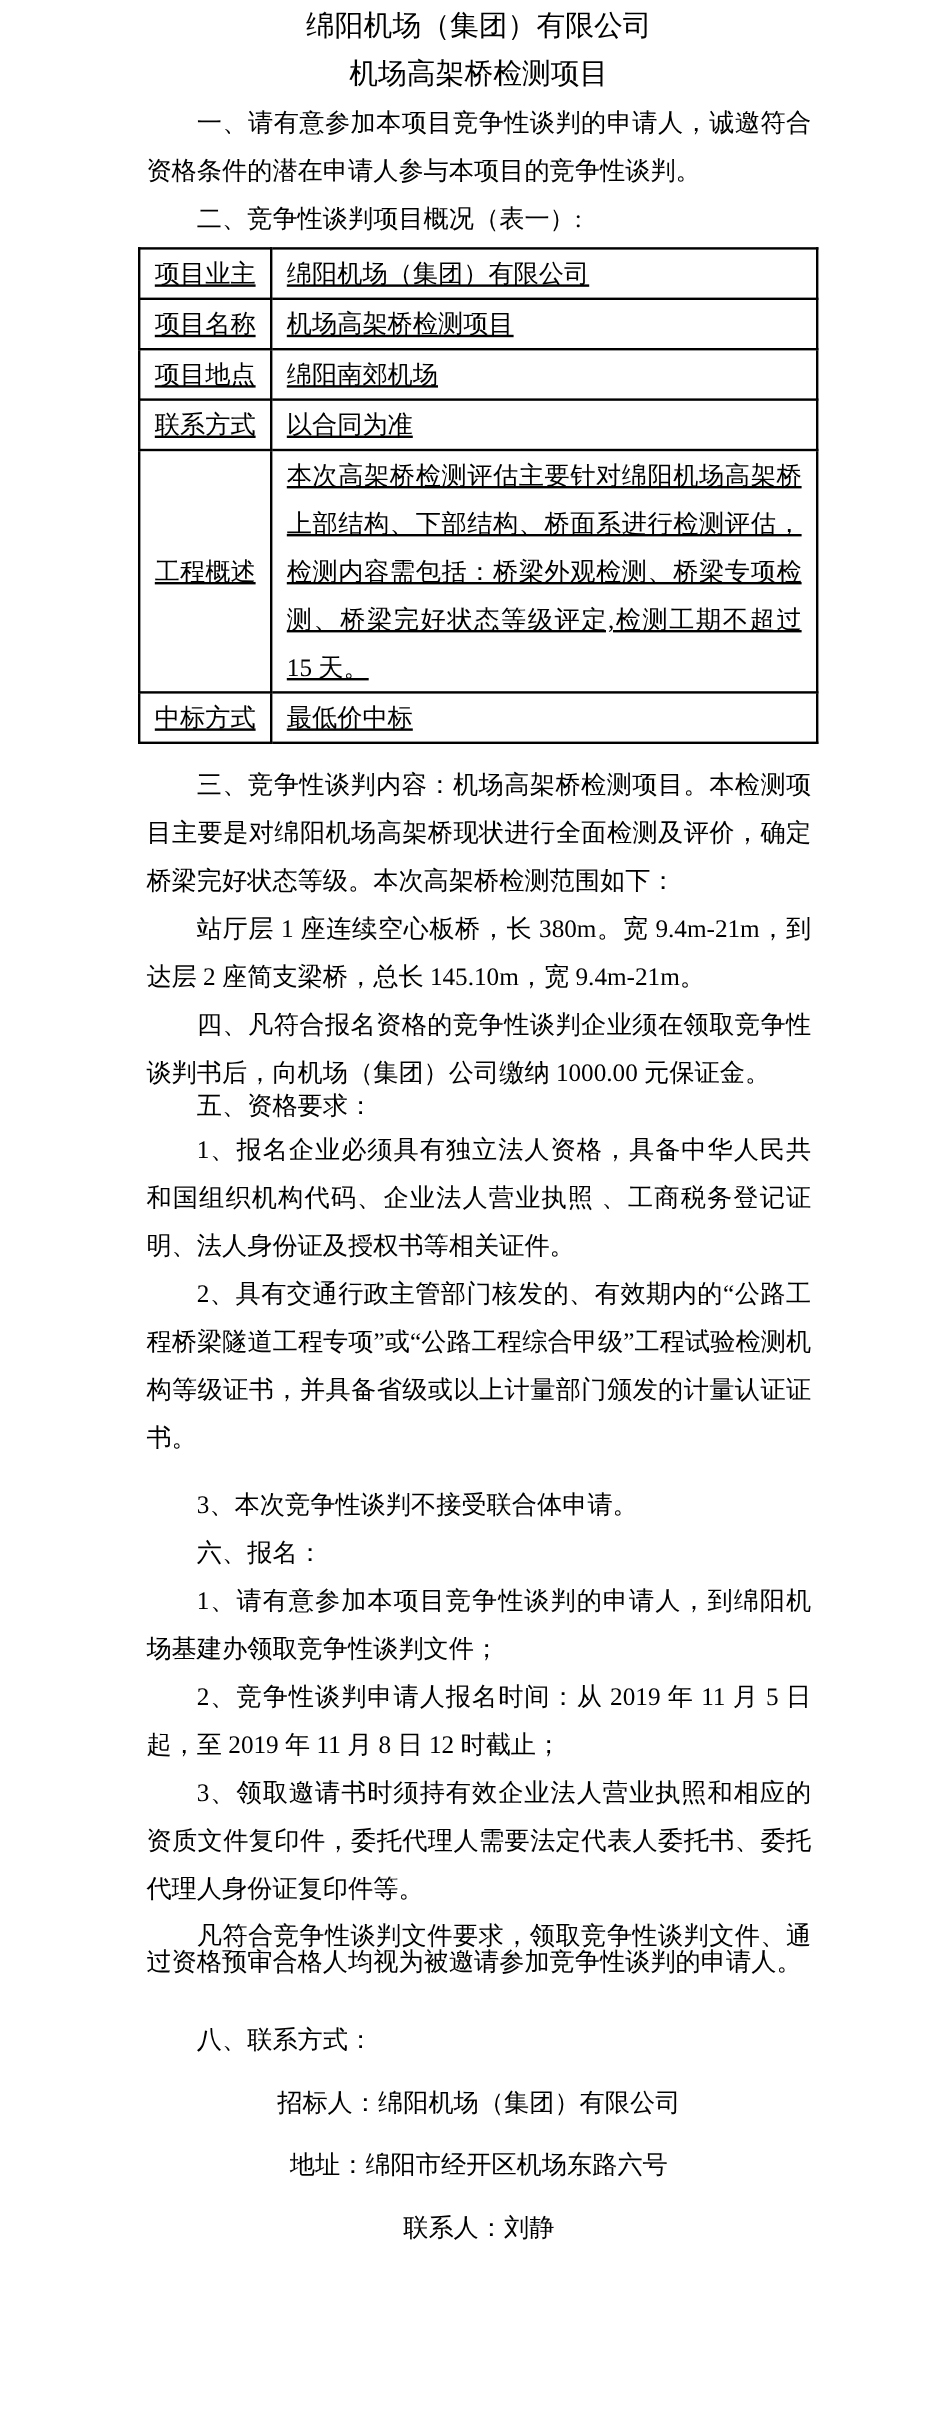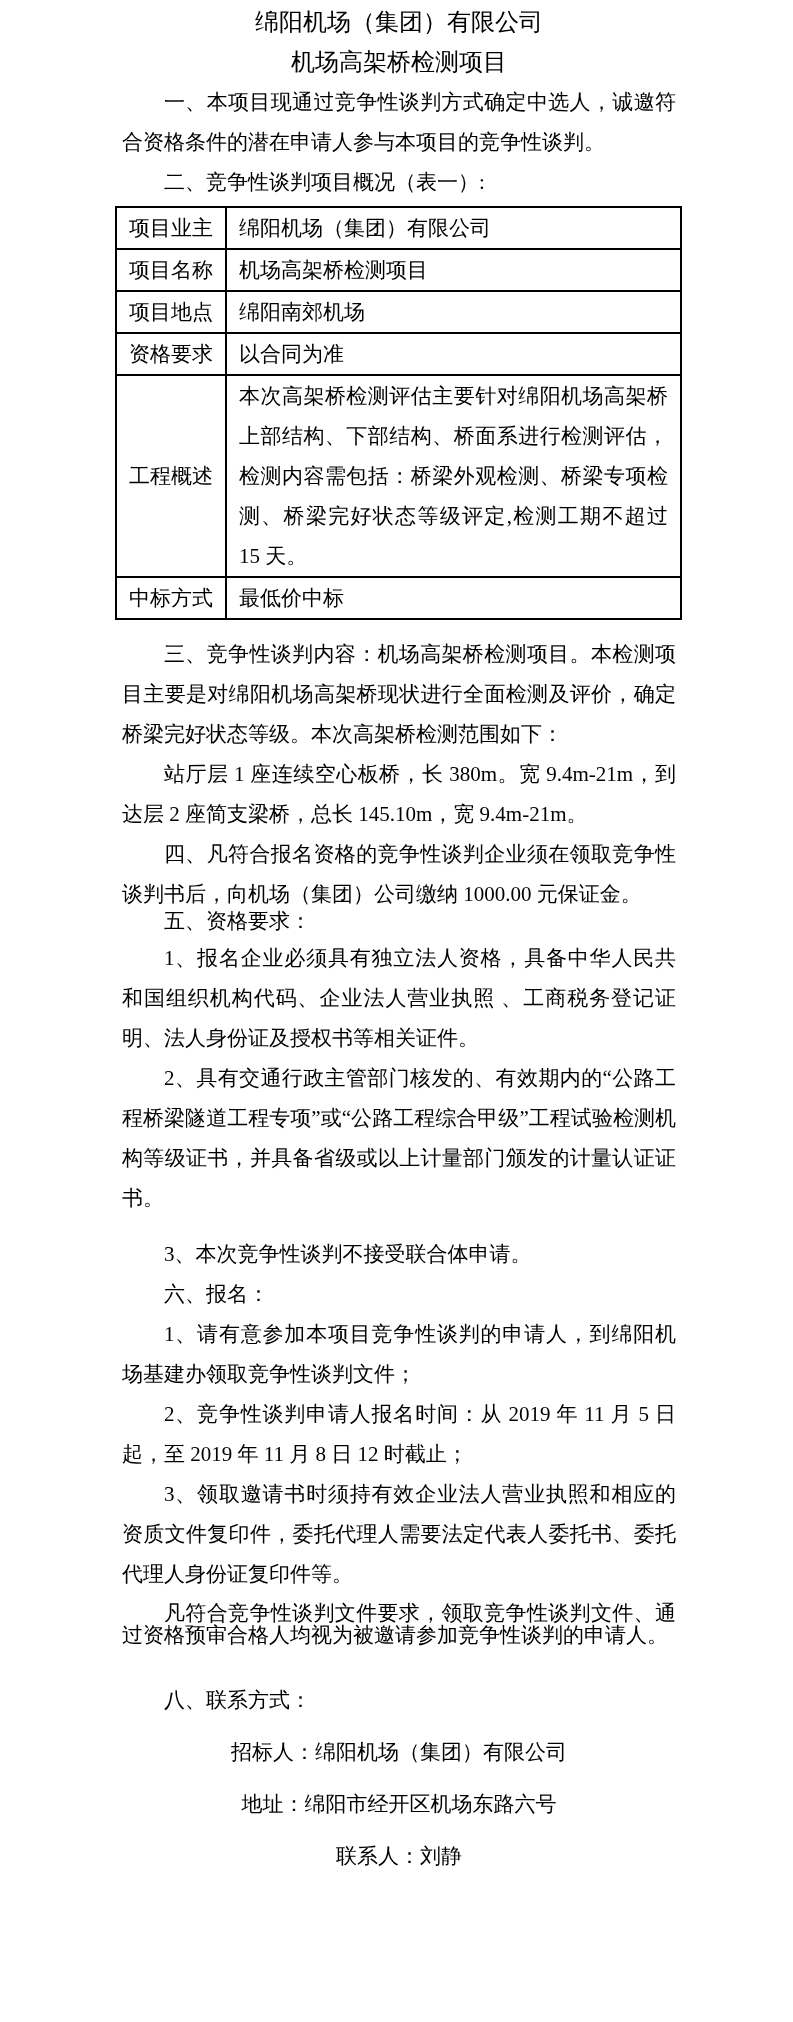--- a/index.html
+++ b/index.html
@@ -22,20 +22,21 @@
   .gap14{margin-top:14px;}
   .gap18{margin-top:34px;}
   .tight{margin-top:8px;line-height:22px;}
   .contact{margin:12px;line-height:40px;text-align:center;}
   .contact-block{margin-top:4px;}
   table.overview{
     border-collapse:collapse;
     width:567px;
     margin:4px 0 14px -7px;
     table-layout:fixed;
+    text-decoration:underline;
   }
   table.overview td{
     border:2px solid #000;
     padding:0 12px;
     line-height:40px;
     font-size:21px;
     vertical-align:middle;
     text-align:justify;
   }
   td.label{width:84px;text-align:left;}
@@ -43,39 +44,39 @@
   td.big{height:160px;}
 </style>
 </head>
 <body>
 
 <div class="page">
 
   <h1 class="title">绵阳机场（集团）有限公司</h1>
   <h2 class="title">机场高架桥检测项目</h2>
 
-  <p class="indent">一、本项目现通过竞争性谈判方式确定中选人，诚邀符合资格条件的潜在申请人参与本项目的竞争性谈判。</p>
+  <p class="indent">一、请有意参加本项目竞争性谈判的申请人，诚邀符合资格条件的潜在申请人参与本项目的竞争性谈判。</p>
   <p class="indent">二、竞争性谈判项目概况（表一）:</p>
 
   <table class="overview">
     <tbody>
       <tr class="single">
         <td class="label">项目业主</td>
         <td>绵阳机场（集团）有限公司</td>
       </tr>
       <tr class="single">
         <td class="label">项目名称</td>
         <td>机场高架桥检测项目</td>
       </tr>
       <tr class="single">
         <td class="label">项目地点</td>
         <td>绵阳南郊机场</td>
       </tr>
       <tr class="single">
-        <td class="label">资格要求</td>
+        <td class="label">联系方式</td>
         <td>以合同为准</td>
       </tr>
       <tr>
         <td class="label">工程概述</td>
         <td class="big">本次高架桥检测评估主要针对绵阳机场高架桥上部结构、下部结构、桥面系进行检测评估，检测内容需包括：桥梁外观检测、桥梁专项检测、桥梁完好状态等级评定,检测工期不超过 15 天。</td>
       </tr>
       <tr class="single">
         <td class="label">中标方式</td>
         <td>最低价中标</td>
       </tr>

